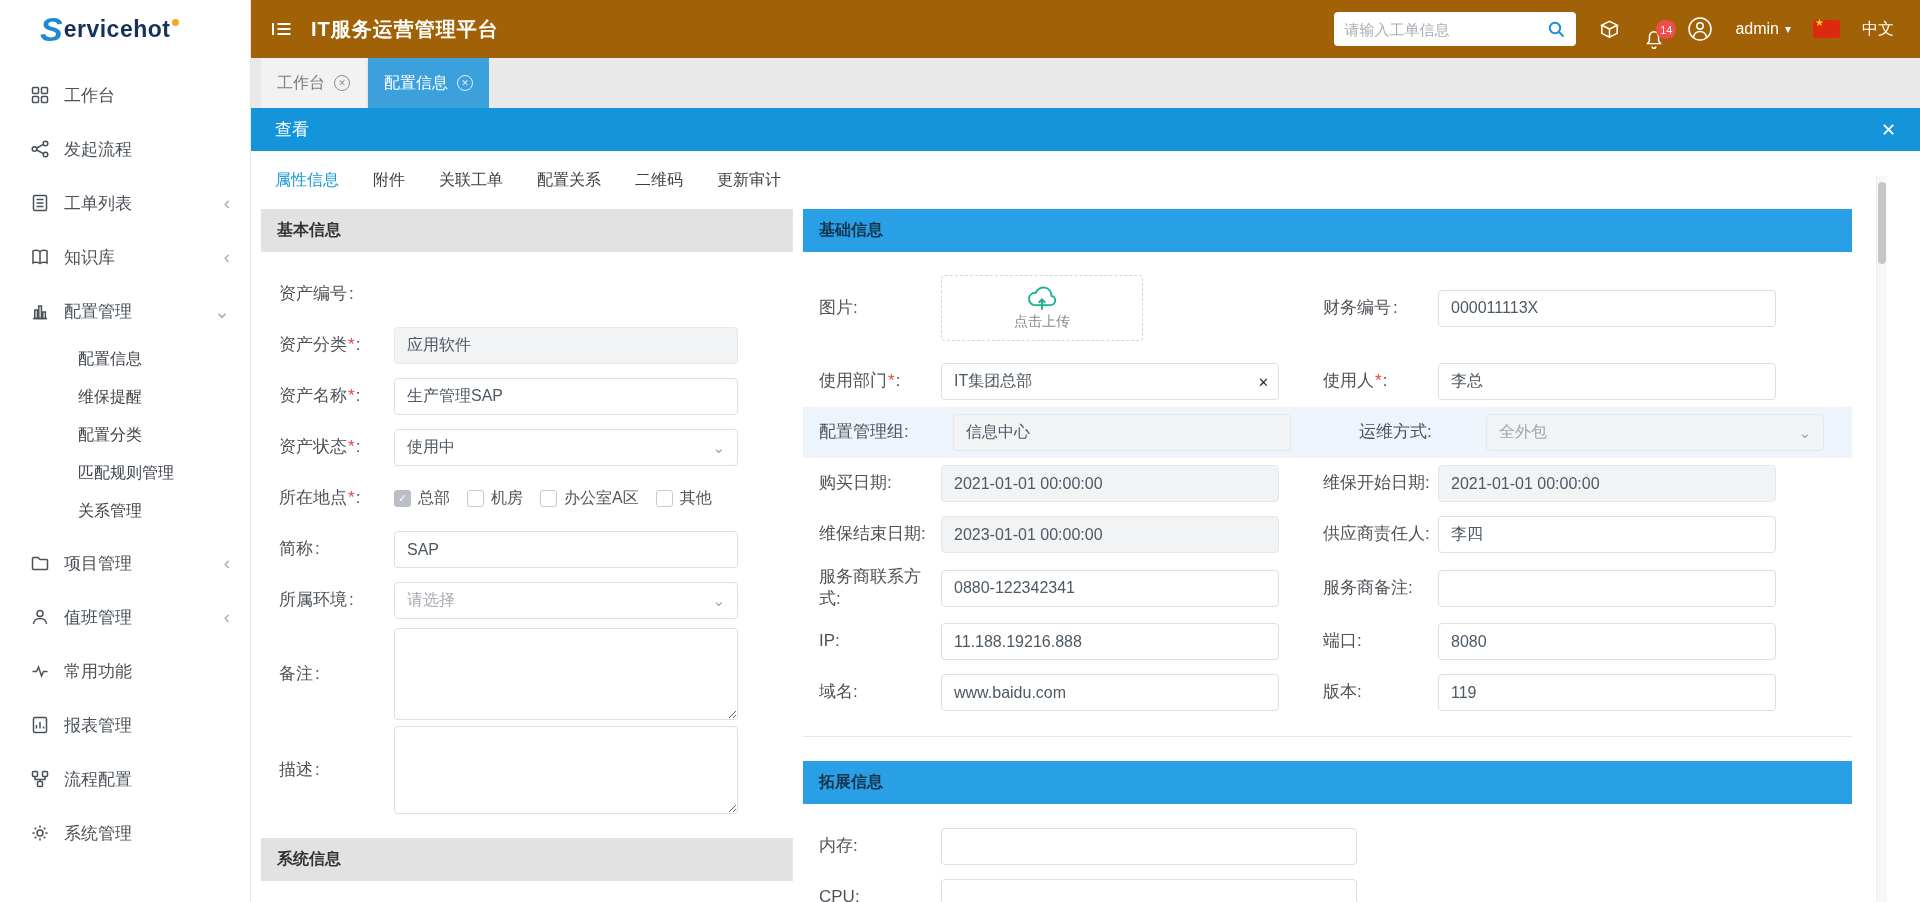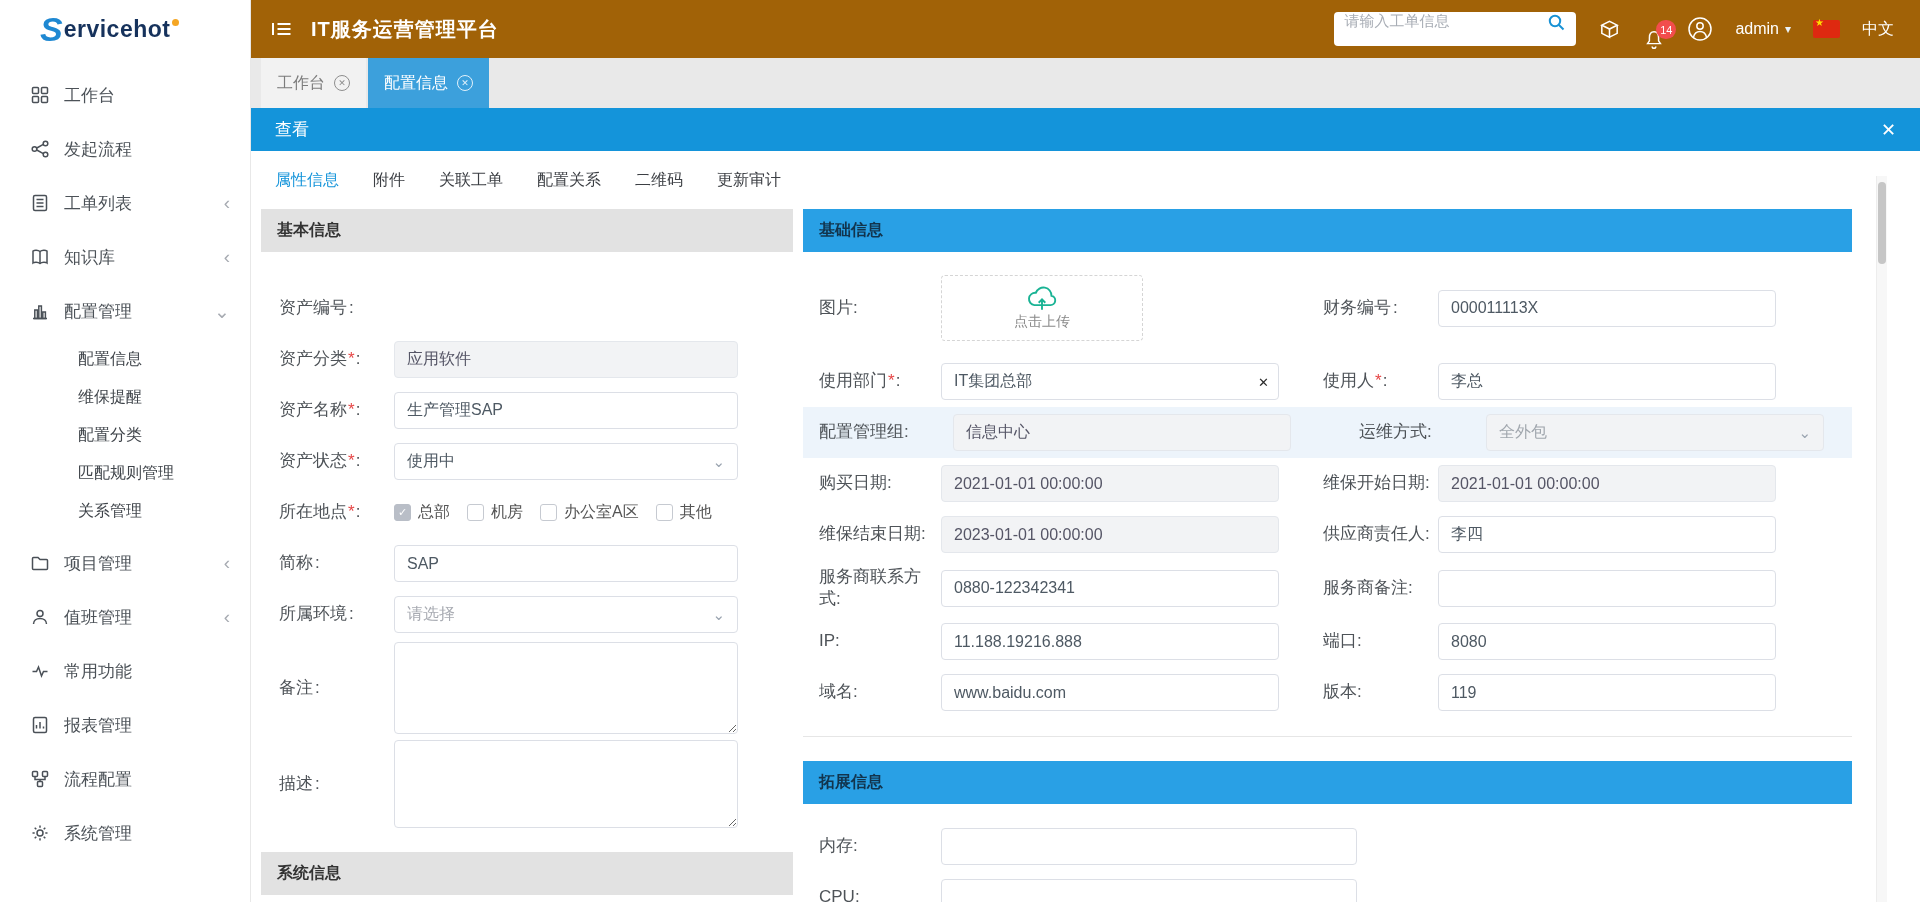--- a/index.html
+++ b/index.html
@@ -19,21 +19,21 @@
   .chev { margin-left:auto; color:#a7abb2; font-size:19px; }
   .subnav { padding:2px 0 6px 0; }
   .sub-item { height:38px; display:flex; align-items:center; padding-left:78px; font-size:16px; color:#3f444a; cursor:pointer; }
 
   
   .main { flex:1; min-width:0; display:flex; flex-direction:column; }
 
   .topbar { height:58px; flex:none; background:#a16207; display:flex; align-items:center; padding:0 26px 0 20px; color:#fff; }
   .topbar h1 { font-size:20px; font-weight:bold; margin-left:18px; letter-spacing:1px; }
   .tb-right { margin-left:auto; display:flex; align-items:center; gap:22px; }
-  .searchbox { width:242px; height:34px; background:#fff; border-radius:4px; display:flex; align-items:flex-start; padding:0 10px; }
+  .searchbox { width:242px; height:34px; background:#fff; border-radius:4px; display:flex; align-items:center; padding:0 10px; }
   .searchbox input { flex:1; border:none; outline:none; font-size:15px; color:#333; min-width:0; }
   .searchbox input::placeholder { color:#a8adb5; }
   .bell-wrap { position:relative; display:inline-flex; }
   .badge { position:absolute; top:-8px; right:-11px; min-width:19px; height:19px; background:#f24d4d; border-radius:10px; color:#fff; font-size:11px; display:flex; align-items:center; justify-content:center; padding:0 4px; }
   .uname-wrap { display:flex; align-items:center; gap:6px; font-size:16px; }
   .caret { font-size:12px; color:#e8f2fa; }
   .flag { width:27px; height:18px; background:#de2910; border-radius:2px; position:relative; display:inline-block; }
   .flag-star { position:absolute; left:2px; top:-3px; color:#ffde00; font-size:10px; }
   .lang { font-size:16px; }
 
@@ -47,21 +47,21 @@
 
   .detail-tabs { height:58px; flex:none; display:flex; align-items:center; gap:34px; padding-left:24px; background:#fff; font-size:16px; color:#3c3f44; }
   .dtab { cursor:pointer; }
   .dtab.active { color:#1494da; }
 
   .panels { flex:1; display:flex; gap:10px; padding-left:10px; overflow:hidden; background:#fff; }
 
   
   .lpanel { width:532px; flex:none; }
   .gray-header { height:43px; background:#e2e2e2; display:flex; align-items:center; padding:0 16px; font-weight:bold; font-size:16px; color:#333; }
-  .lform { padding:31px 0 0 18px; }
+  .lform { padding:17px 0 0 18px; }
   .lrow { display:flex; align-items:center; min-height:51px; }
   .lrow.ta { align-items:center; min-height:96px; }
   .llabel { width:115px; flex:none; font-size:17px; color:#4e5358; line-height:1.3; }
   .star { color:#e64545; margin:0 1px; }
   .ipt { height:37px; border:1px solid #dcdfe6; border-radius:4px; background:#fff; padding:0 12px; font-size:16px; color:#4e5963; outline:none; }
   input.ipt { display:block; }
   .w-l { width:344px; }
   .w-r { width:338px; }
   .dis { background:#f2f3f5; border-color:#e4e7ec; color:#556; }
   .sel { display:flex; align-items:center; justify-content:space-between; cursor:pointer; }

